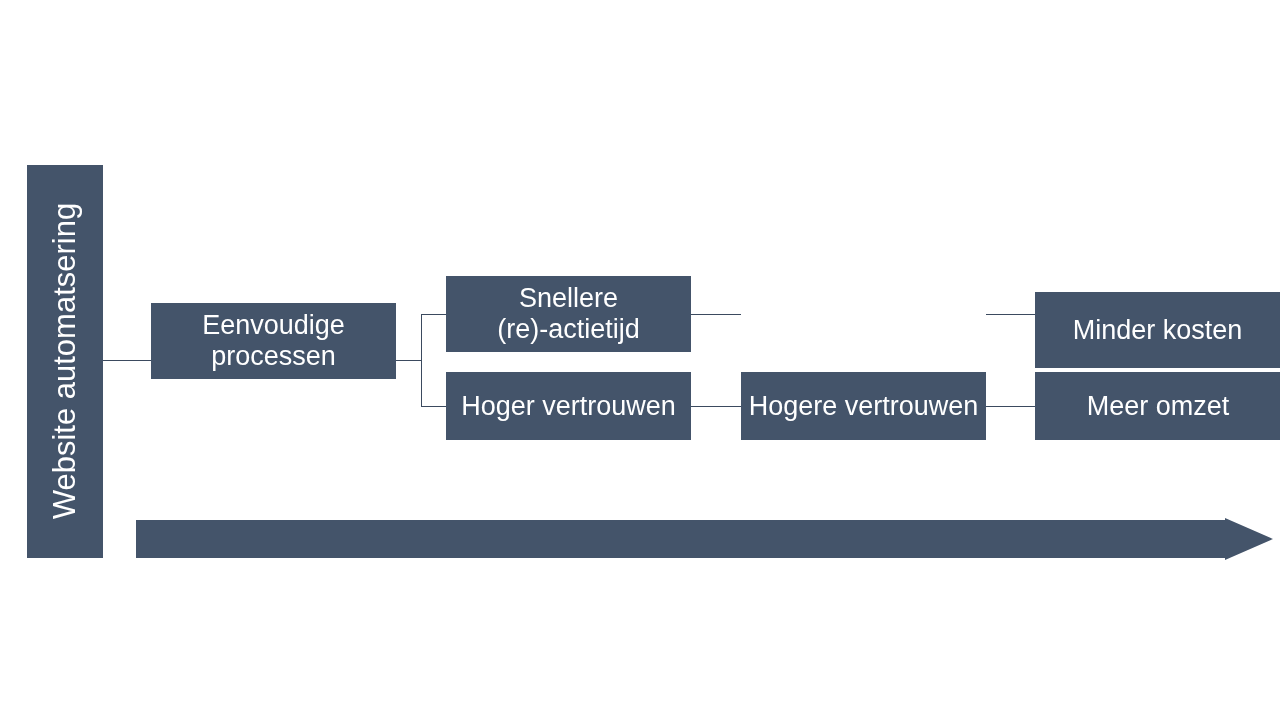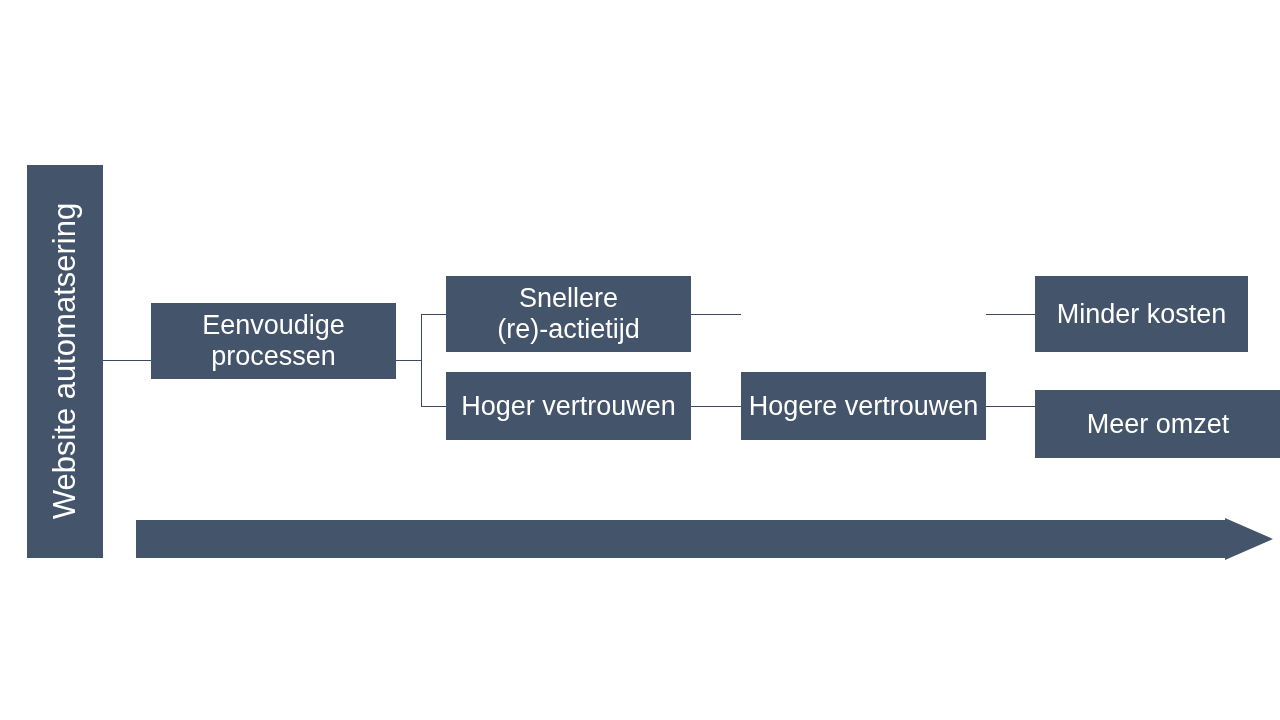--- a/index.html
+++ b/index.html
@@ -67,26 +67,26 @@
   .node-root {
     left: 151px;
     top: 303px;
     width: 245px;
     height: 76px;
   }
 
   
   .node-r1c1 { left: 446px;  top: 276px; width: 245px; height: 76px; }
   .node-r1c2 { left: 741px;  top: 276px; width: 245px; height: 76px; }
-  .node-r1c3 { left: 1035px; top: 276px; width: 213px; height: 76px; }
+  .node-r1c3 { left: 1035px; top: 292px; width: 245px; height: 76px; }
 
   
   .node-r2c1 { left: 446px;  top: 372px; width: 245px; height: 68px; }
   .node-r2c2 { left: 741px;  top: 372px; width: 245px; height: 68px; }
-  .node-r2c3 { left: 1035px; top: 372px; width: 246px; height: 68px; margin-top: 18px; }
+  .node-r2c3 { left: 1035px; top: 372px; width: 246px; height: 68px; }
 
   
   .node-r2c1 .node-text,
   .node-r2c2 .node-text { font-size: 27px; }
 
   
   .conn {
     position: absolute;
     background: #3B4A5F;
   }

